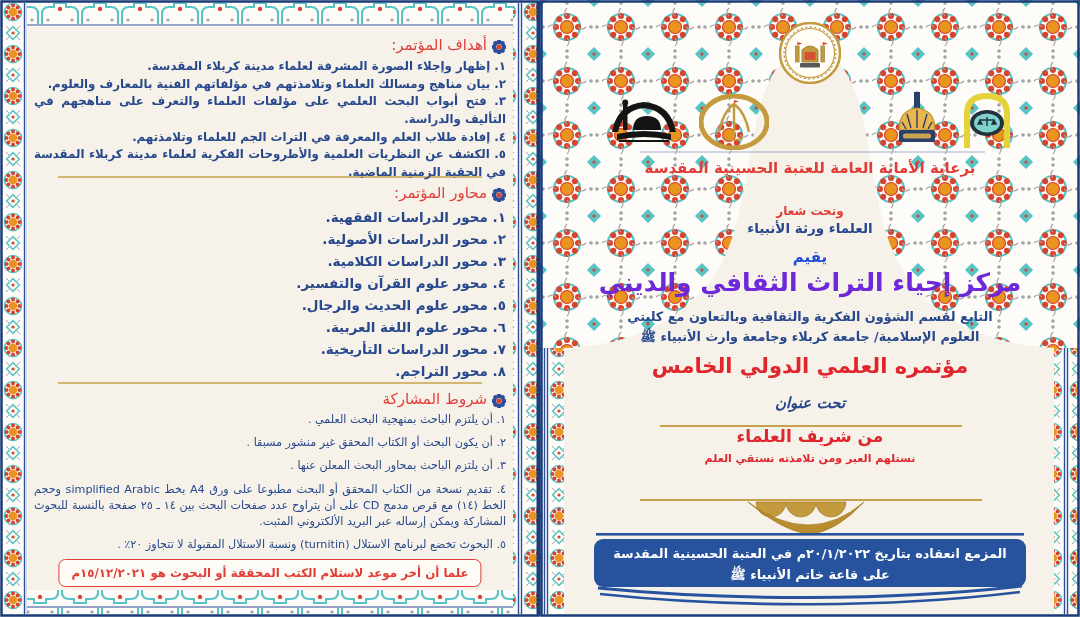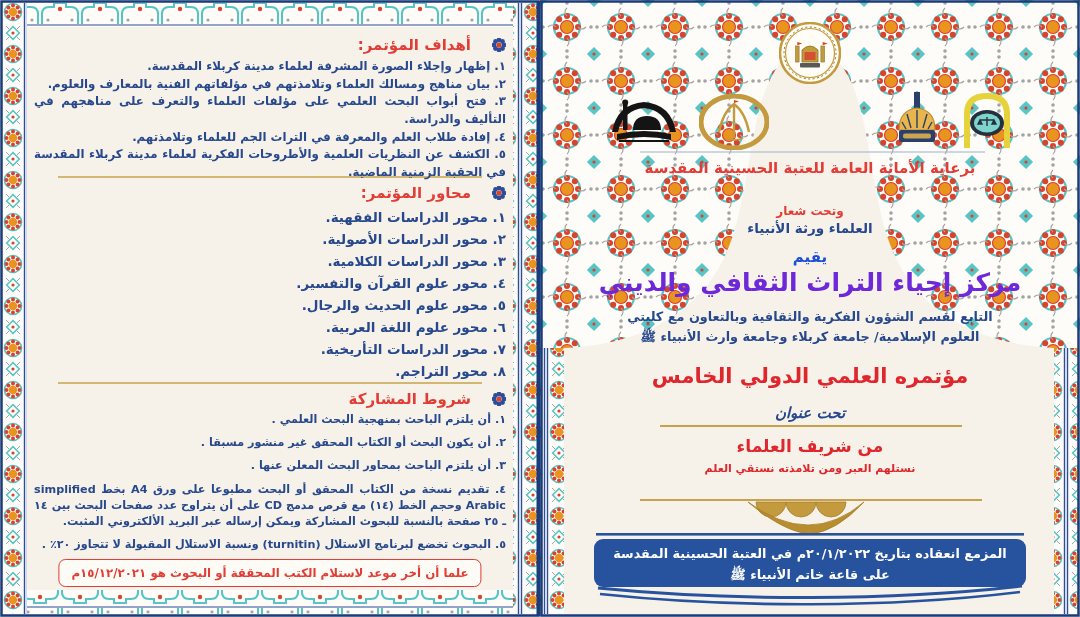--- a/index.html
+++ b/index.html
@@ -6,46 +6,46 @@
   body{width:1080px;height:617px;overflow:hidden;background:#e9e4d8;
        font-family:"DejaVu Sans",sans-serif;}
   #poster{position:relative;width:1080px;height:617px;background:#f6f2e9;}
   #bg-svg{position:absolute;inset:0;z-index:0;}
   .panel{position:absolute;top:0;height:617px;width:540px;z-index:1;direction:rtl;}
   #panel-left{left:0;}
   #panel-right{left:540px;text-align:center;}
 
   
   .lp-content{position:absolute;right:34px;left:34px;}
-  .sec-title{display:flex;align-items:center;gap:21px;color:#e23c36;font-weight:bold;
+  .sec-title{display:flex;align-items:flex-end;gap:5px;color:#e23c36;font-weight:normal;
              font-size:15px;margin-bottom:4px;}
   .sec-title .ros{flex:0 0 auto;display:inline-flex;}
   .obj-item{color:#27488c;font-weight:bold;font-size:11.8px;line-height:1.5;
             text-align:justify;}
   .axis-item{color:#27488c;font-weight:bold;font-size:13.5px;line-height:22px;}
-  .cond-item{color:#27488c;font-weight:bold;font-size:11.2px;line-height:1.45;
+  .cond-item{color:#27488c;font-weight:normal;font-size:11.2px;line-height:1.45;
              margin-bottom:7px;text-align:justify;}
   .note-box{position:absolute;left:50%;transform:translateX(-50%);bottom:30px;
             border:1.6px solid #e23c36;border-radius:7px;padding:6px 12px;
             color:#e23c36;font-weight:bold;font-size:11.8px;white-space:nowrap;
             background:#fdfbf5;z-index:2;}
 
   
   .rp-stack{position:absolute;left:40px;right:40px;top:22px;}
   .logo-row{display:flex;justify-content:center;align-items:flex-end;gap:18px;
             margin-top:4px;height:62px;}
   .logo-row .mid-gap{width:86px;}
   .rp-sponsor{color:#e23c36;font-weight:bold;font-size:15px;margin-top:9px;}
   .rp-slogan-intro{color:#e23c36;font-weight:bold;font-size:12px;margin-top:27px;}
   .rp-slogan{color:#27488c;font-weight:bold;font-size:13.5px;margin-top:2px;}
   .rp-org-intro{color:#1d4ed8;font-weight:bold;font-size:15px;margin-top:12px;}
   .rp-callig{color:#6d28d9;font-weight:bold;font-size:25px;margin-top:2px;
              letter-spacing:-1px;}
   .rp-affil{color:#27488c;font-weight:bold;font-size:12.8px;line-height:1.6;margin-top:10px;}
-  .rp-conf-title{color:#e0262d;font-weight:bold;font-size:21px;margin-top:16px;}
+  .rp-conf-title{color:#e0262d;font-weight:bold;font-size:21px;margin-top:6px;}
   .rp-under{color:#27488c;font-weight:bold;font-size:15px;margin-top:16px;font-style:italic;}
   .rp-theme1{color:#e0262d;font-weight:bold;font-size:17px;margin-top:14px;}
   .rp-theme2{color:#e0262d;font-weight:bold;font-size:11px;margin-top:6px;}
   .banner-text{position:absolute;left:60px;right:60px;top:543px;color:#ffffff;
                font-weight:bold;font-size:12.8px;line-height:1.65;z-index:2;}
 </style>
 </head>
 <body>
 
 <div id="poster">

